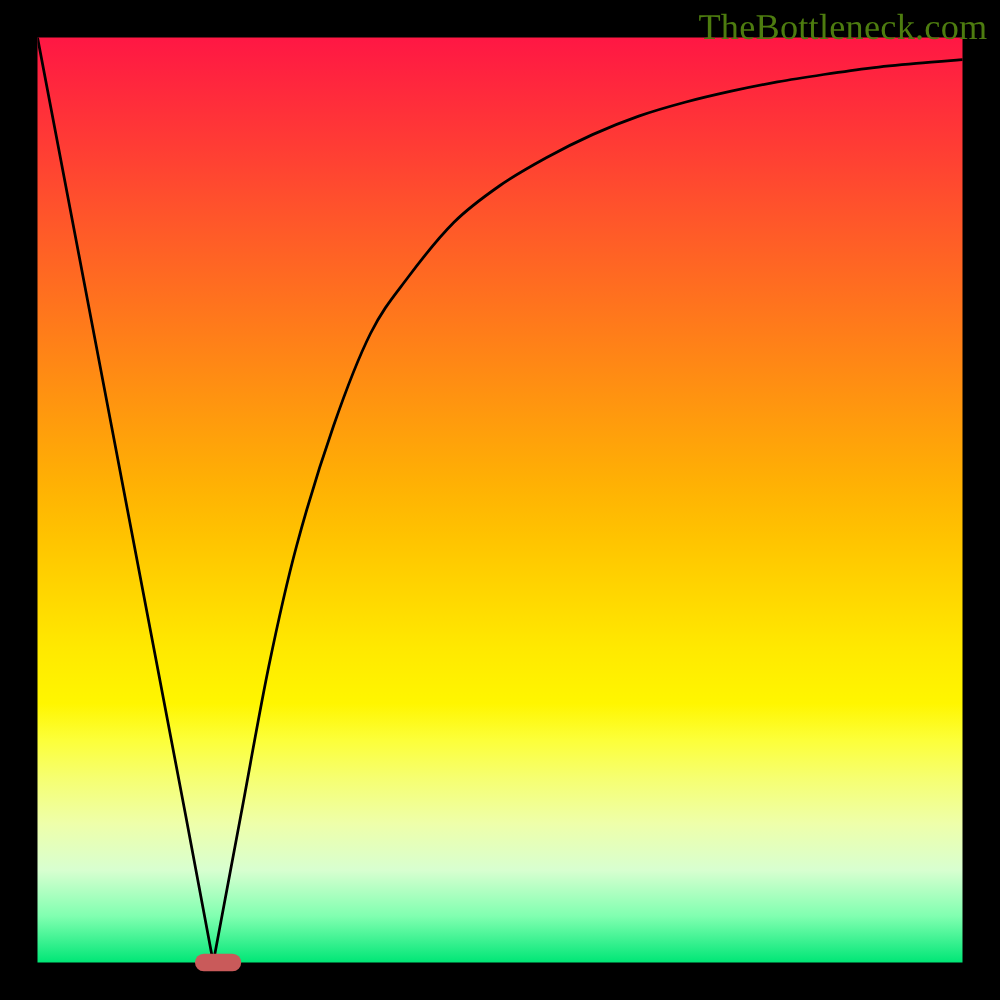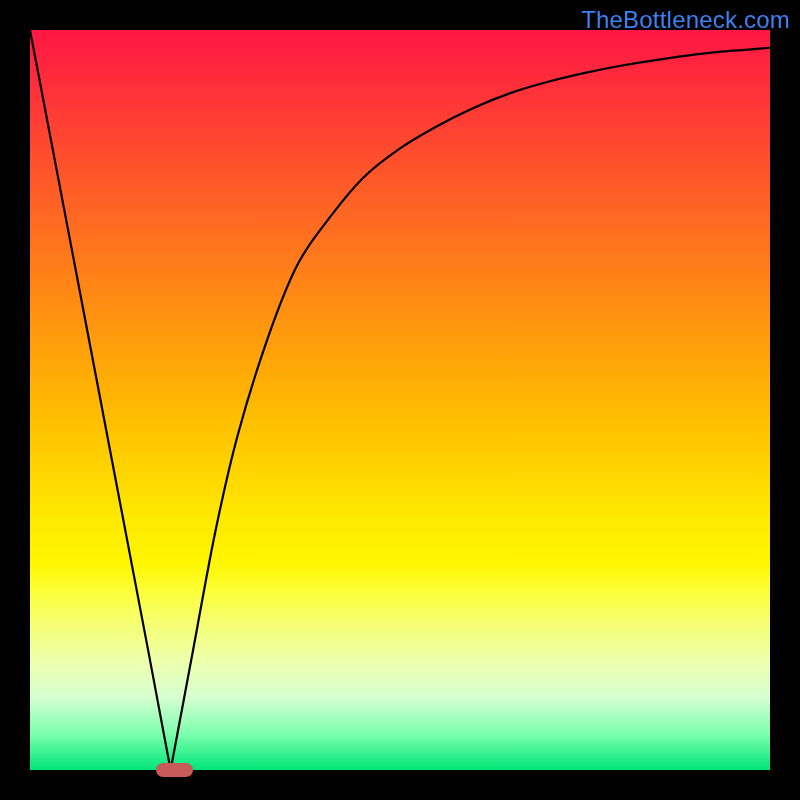--- a/index.html
+++ b/index.html
@@ -42,24 +42,24 @@
       #eeffaa 85%,
       #d8ffd0 90%,
       #80ffb0 95%,
       #00e676 100%
     );
   }
   .watermark {
     position: absolute;
     top: 6px;
     right: 10px;
-    font-family: Liberation Sans, sans-serif;
-    font-size: 24px;
+    font-family: Liberation Serif, serif;
+    font-size: 29px;
     font-weight: 500;
-    color: #3b82f6;
+    color: #4d7c0f;
     letter-spacing: 0.2px;
     user-select: none;
   }
   svg.curve {
     position: absolute;
     left: 0;
     top: 0;
     width: 740px;
     height: 740px;
   }

